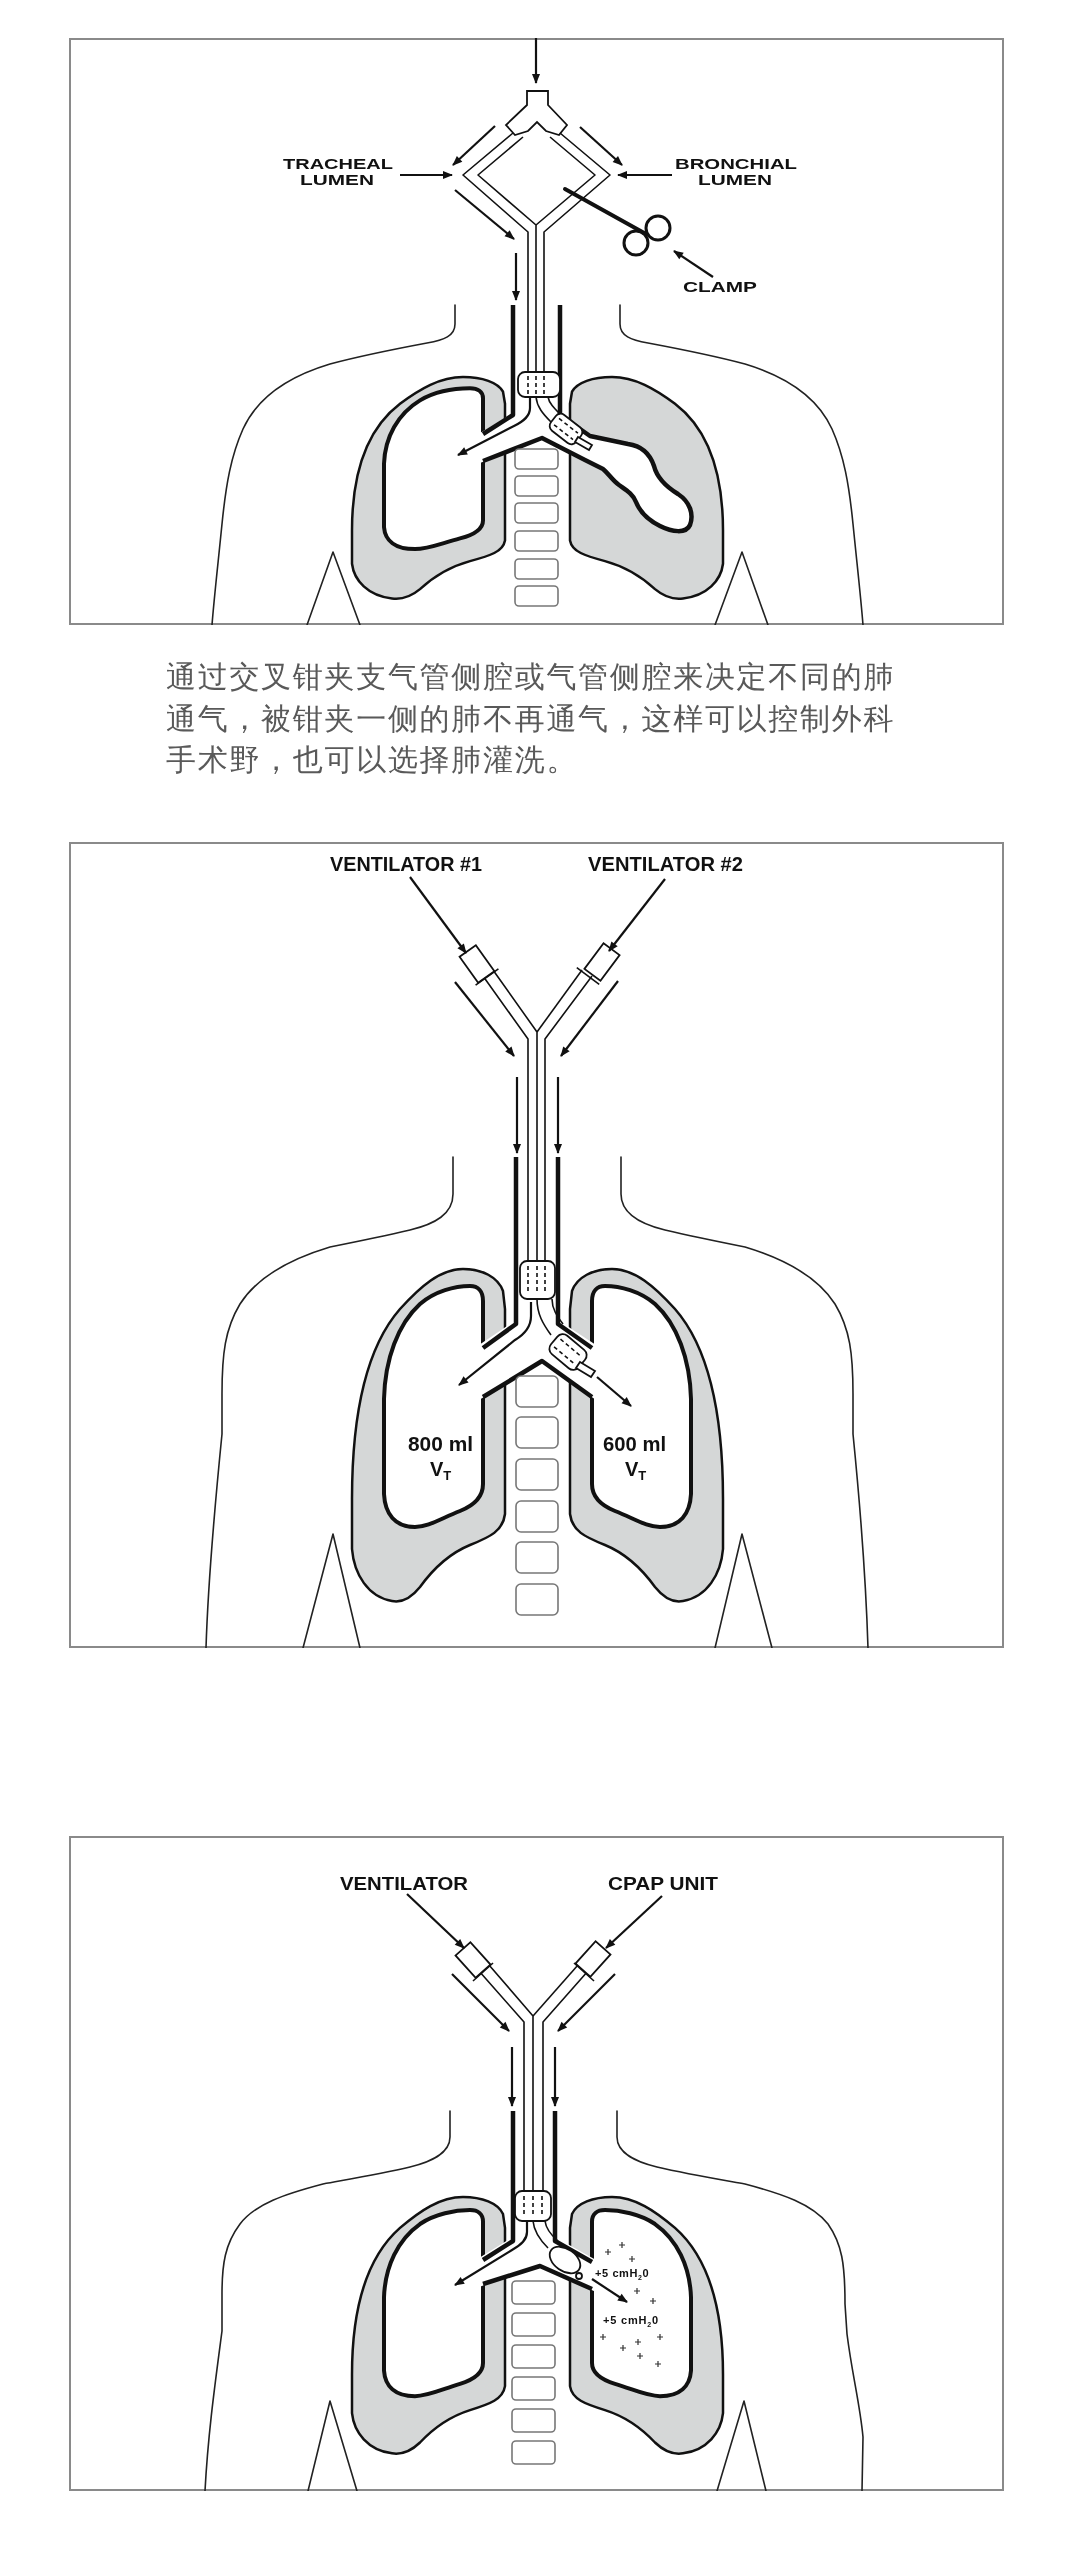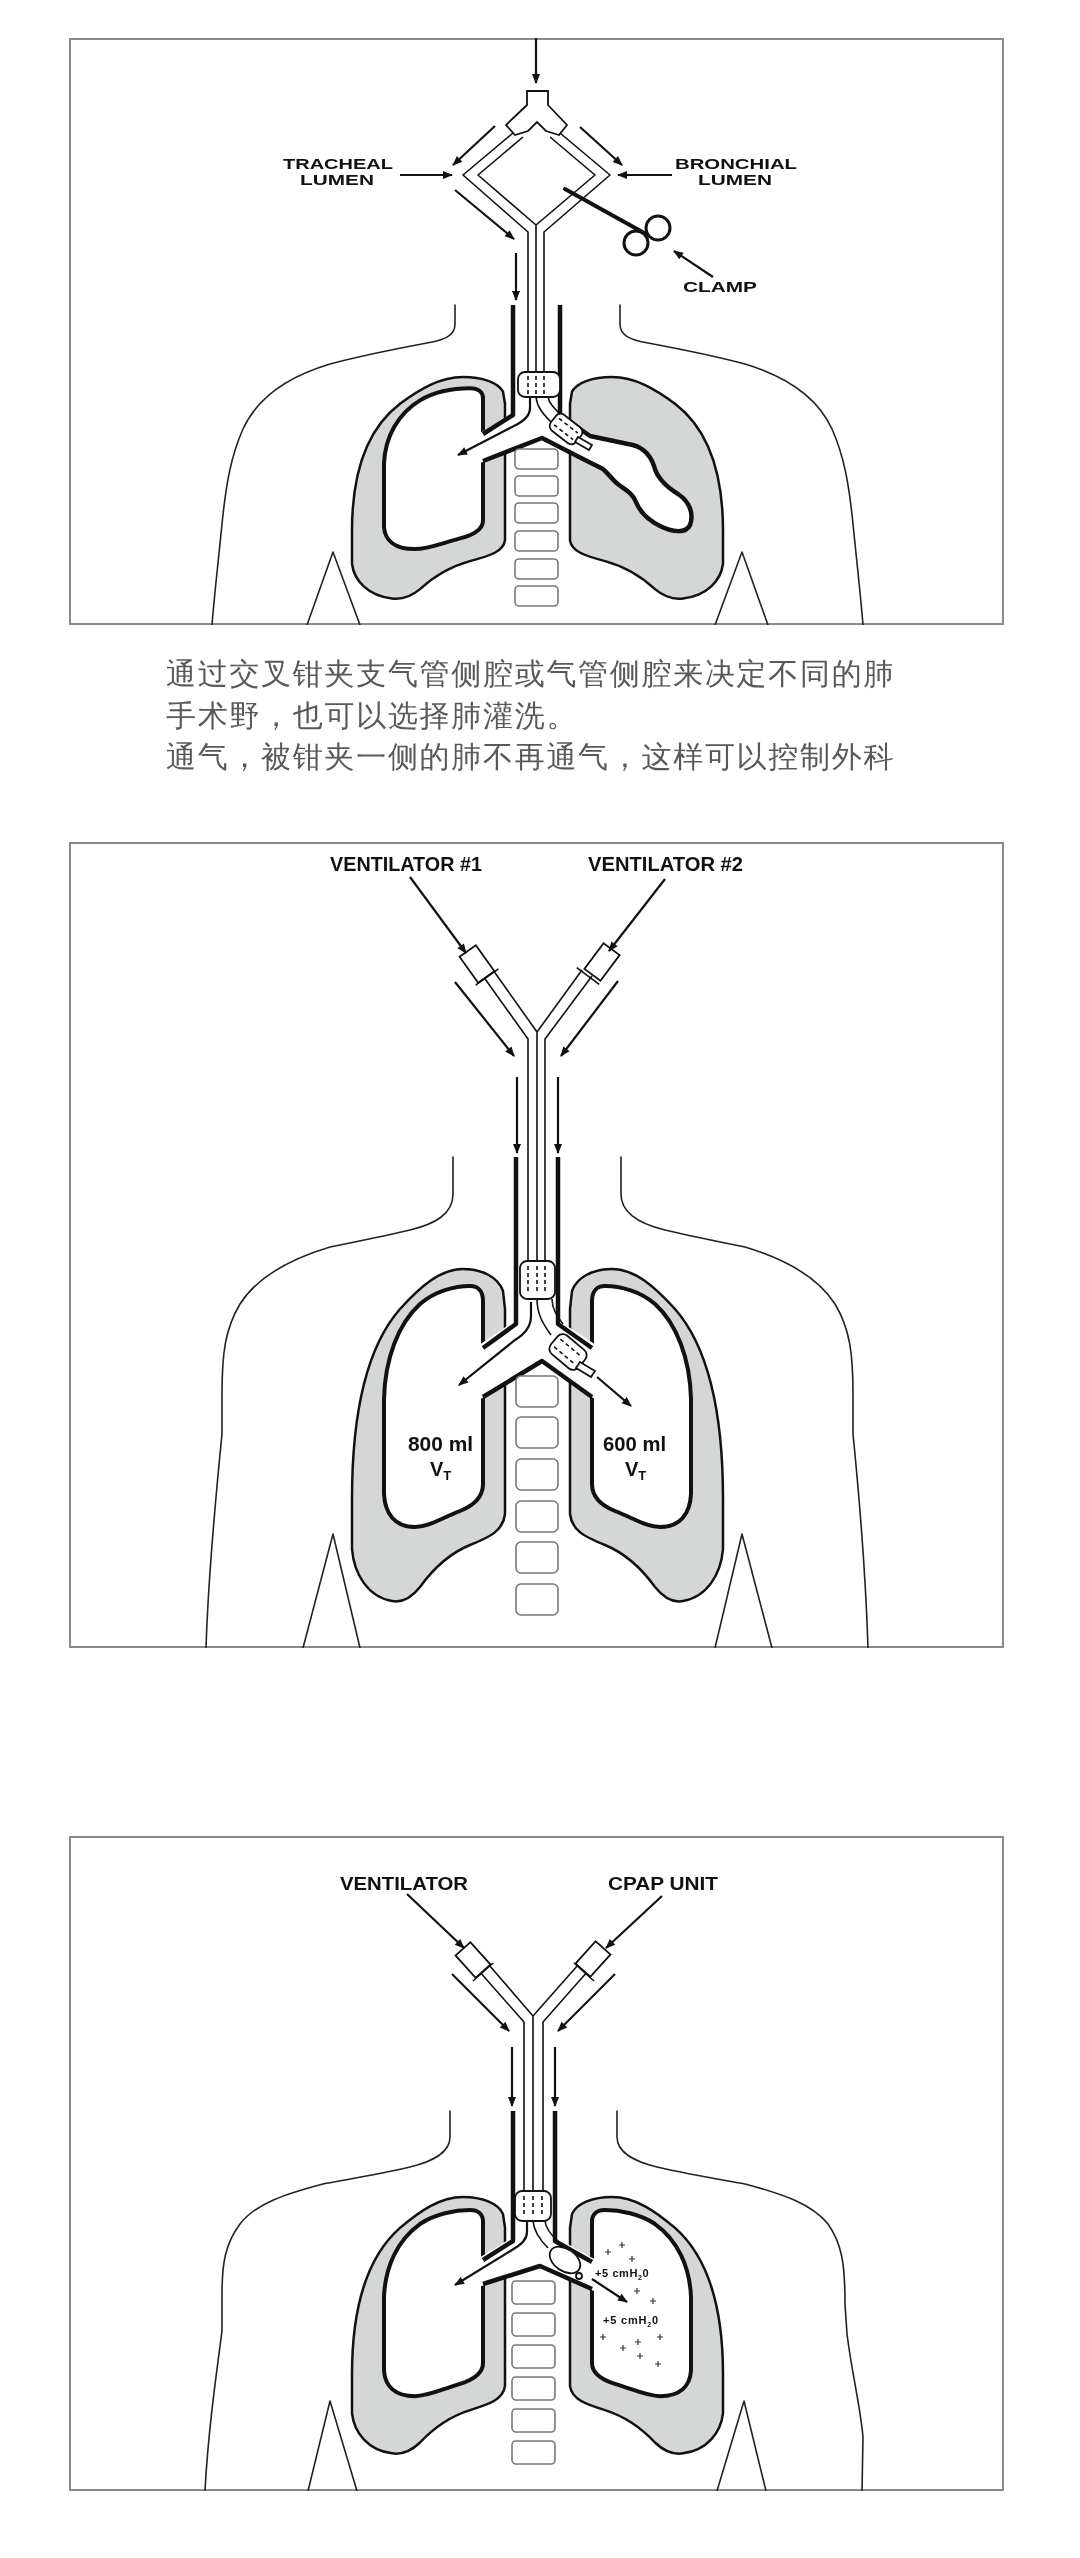--- a/index.html
+++ b/index.html
@@ -1,19 +1,19 @@
 <!DOCTYPE html>
 <html><head>
 <meta charset="utf-8">
 <style>
   html, body { margin: 0; padding: 0; background: #ffffff; }
   body { width: 1080px; height: 2558px; position: relative; overflow: hidden; }
   .page { position: absolute; left: 0; top: 4px; width: 1080px; height: 2558px; background: #fff; }
   .figure { position: absolute; display: block; }
-  .caption { position: absolute; font-family: Liberation Mono, monospace; color: #595959; font-size: 30px; line-height: 41.5px; white-space: nowrap; }
+  .caption { position: absolute; font-family: Liberation Serif, serif; color: #595959; font-size: 30px; line-height: 41.5px; white-space: nowrap; }
   .caption-line { display: block; height: 41.5px; }
   #caption-1 { left: 166px; top: 652px; letter-spacing: 1.7px; }
   #caption-2 { left: 102px; top: 1675px; letter-spacing: 2px; }
 
   .frame { fill: none; stroke: #8a8a8a; stroke-width: 2; }
   .body-line { fill: none; stroke: #222; stroke-width: 1.6; stroke-linecap: round; stroke-linejoin: round; }
   .lung-outer { fill: #d5d7d7; stroke: #111; stroke-width: 2.5; }
   .lung-inner { fill: #ffffff; stroke: #111; stroke-width: 4; }
   .channel { fill: #ffffff; stroke: none; }
   .thick { fill: none; stroke: #111; stroke-width: 4.5; stroke-linejoin: round; stroke-linecap: butt; }
@@ -113,22 +113,22 @@
       <text class="label" x="283" y="165" font-size="14" textLength="110" lengthAdjust="spacingAndGlyphs">TRACHEAL</text>
       <text class="label" x="300" y="181" font-size="14" textLength="74" lengthAdjust="spacingAndGlyphs">LUMEN</text>
       <text class="label" x="675" y="165" font-size="14" textLength="122" lengthAdjust="spacingAndGlyphs">BRONCHIAL</text>
       <text class="label" x="698" y="181" font-size="14" textLength="74" lengthAdjust="spacingAndGlyphs">LUMEN</text>
       <text class="label" x="683" y="288" font-size="14" textLength="74" lengthAdjust="spacingAndGlyphs">CLAMP</text>
     </g>
   </svg>
 
   <div class="caption" id="caption-1">
     <span class="caption-line">通过交叉钳夹支气管侧腔或气管侧腔来决定不同的肺</span>
+    <span class="caption-line">通气，被钳夹一侧的肺不再通气，这样可以控制外科</span>
     <span class="caption-line">手术野，也可以选择肺灌洗。</span>
-    <span class="caption-line">通气，被钳夹一侧的肺不再通气，这样可以控制外科</span>
   </div>
 
   <svg class="figure" style="left:69px; top:838px;" width="935" height="806" viewBox="69 838 935 806">
     <rect class="frame" x="70" y="839" width="933" height="804"></rect>
 
     <g>
       <path class="body-line" d="M453,1153 L453,1190 C453,1210 435,1220 410,1226 C380,1233 355,1238 330,1243 C290,1255 258,1272 240,1300 C225,1325 222,1350 222,1390 L222,1430 C215,1500 208,1580 206,1644"></path>
       <path class="body-line" d="M621,1153 L621,1190 C621,1210 640,1220 665,1226 C695,1233 720,1238 745,1243 C785,1255 817,1272 835,1300 C850,1325 853,1350 853,1390 L853,1430 C860,1500 866,1580 868,1644"></path>
       <path class="body-line" d="M303,1644 L333,1530 L360,1644"></path>
       <path class="body-line" d="M715,1644 L742,1530 L772,1644"></path>

